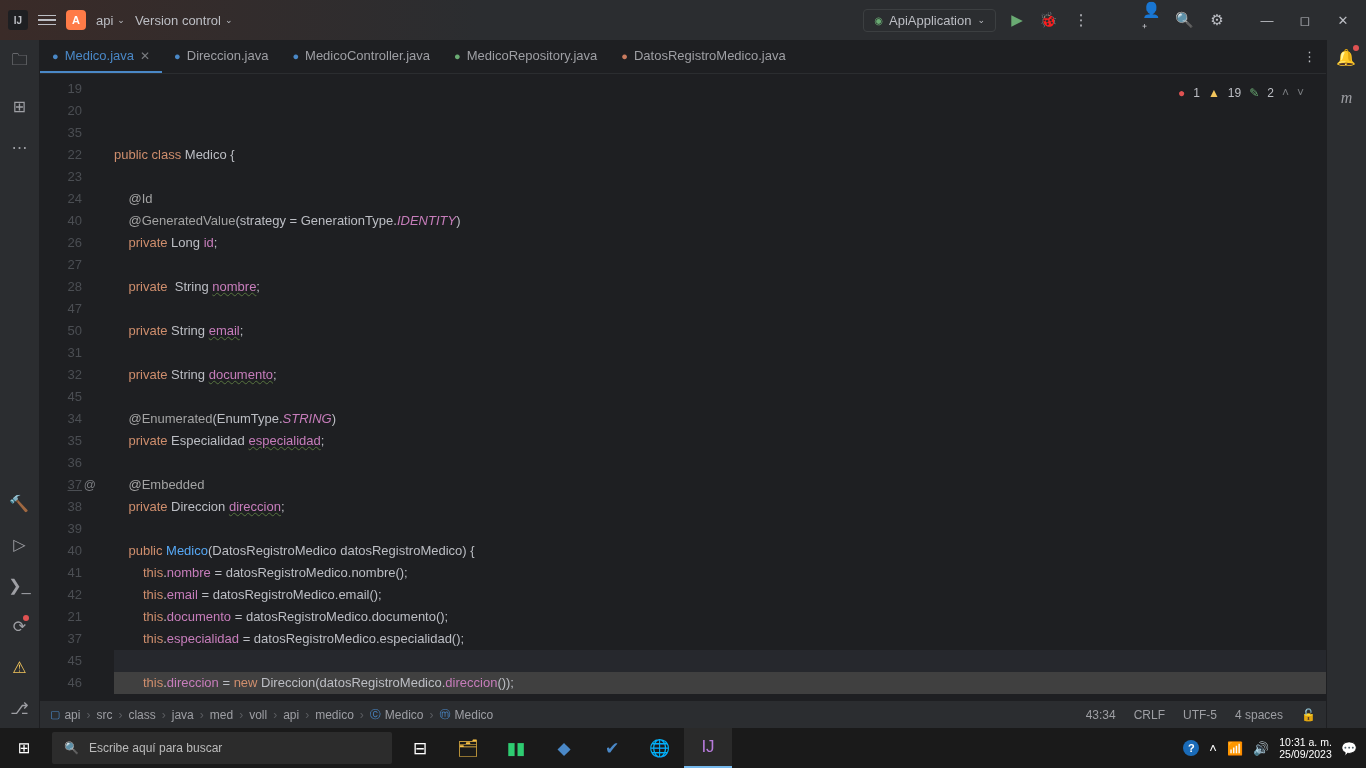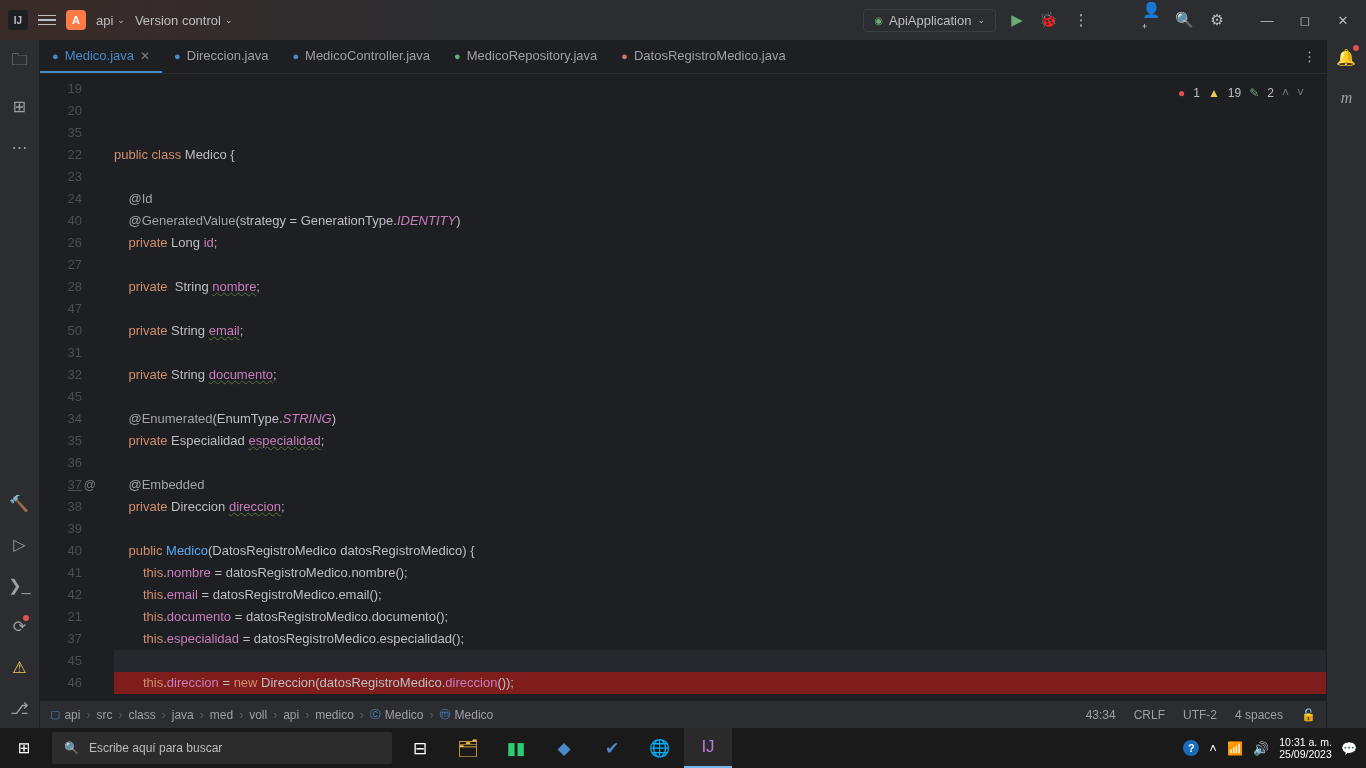--- a/index.html
+++ b/index.html
@@ -41,21 +41,21 @@
 .tabs .tab-more { margin-left:auto; padding:0 10px; display:flex; align-items:center; cursor:pointer; }
 
 .code-wrap { flex:1; display:flex; overflow:hidden; position:relative; }
 .gutter { width:52px; background:#1e1f22; text-align:right; padding:4px 10px 4px 0; font-family:"JetBrains Mono","Consolas",monospace; font-size:13px; line-height:22px; color:#4b4e53; user-select:none; }
 .gutter .ln { height:22px; }
 .gutter .gmark { position:relative;text-decoration:underline; }
 .gutter .gmark::after { content:"@"; position:absolute; right:-14px; top:0; color:#7a7c80; font-size:12px; }
 .code { flex:1; font-family:"JetBrains Mono","Consolas",monospace; font-size:13px; line-height:22px; padding:4px 0 4px 22px; white-space:pre; color:#bcbec4; position:relative; overflow:hidden; }
 .line { height:22px; }
 .line.hl { background:#26282d; }
-.line.cur { background:#7f1d1d; }
+.line.cur { background:#404040; }
 .kw { color:#cf8e6d; }
 .ann { color:#a3a3a3; }
 .fld { color:#c77dbb; }
 .mtd { color:#56a8f5; }
 .cst { color:#c77dbb; font-style:italic; }
 .underl { text-decoration:underline wavy #57733f; text-decoration-thickness:1px; }
 .inspections { position:absolute; top:6px; right:18px; display:flex; align-items:center; gap:8px; font-size:12px; background:#1e1f22; padding:2px 4px; }
 .insp-err { color:#e05252; }
 .insp-warn { color:#f2c55c; }
 .insp-ok { color:#6aab73; }
@@ -246,21 +246,21 @@
           </span>
           <span class="bc-sep">›</span>
           <span class="bc-item">
             <span style="color:#4a88c7;font-size:11px">ⓜ</span>
             <span>Medico</span>
           </span>
         </div>
       <div class="sb-r">
         <span>43:34</span>
         <span>CRLF</span>
-        <span>UTF-2</span>
+        <span>UTF-5</span>
         <span>4 spaces</span>
         <span class="lock-ic">🔓</span>
       </div>
     </div>
   </div>
 
   <div class="right-tools">
     <div class="rt-ic topdot">🔔</div>
     <div class="rt-ic m-italic">m</div>
   </div>

